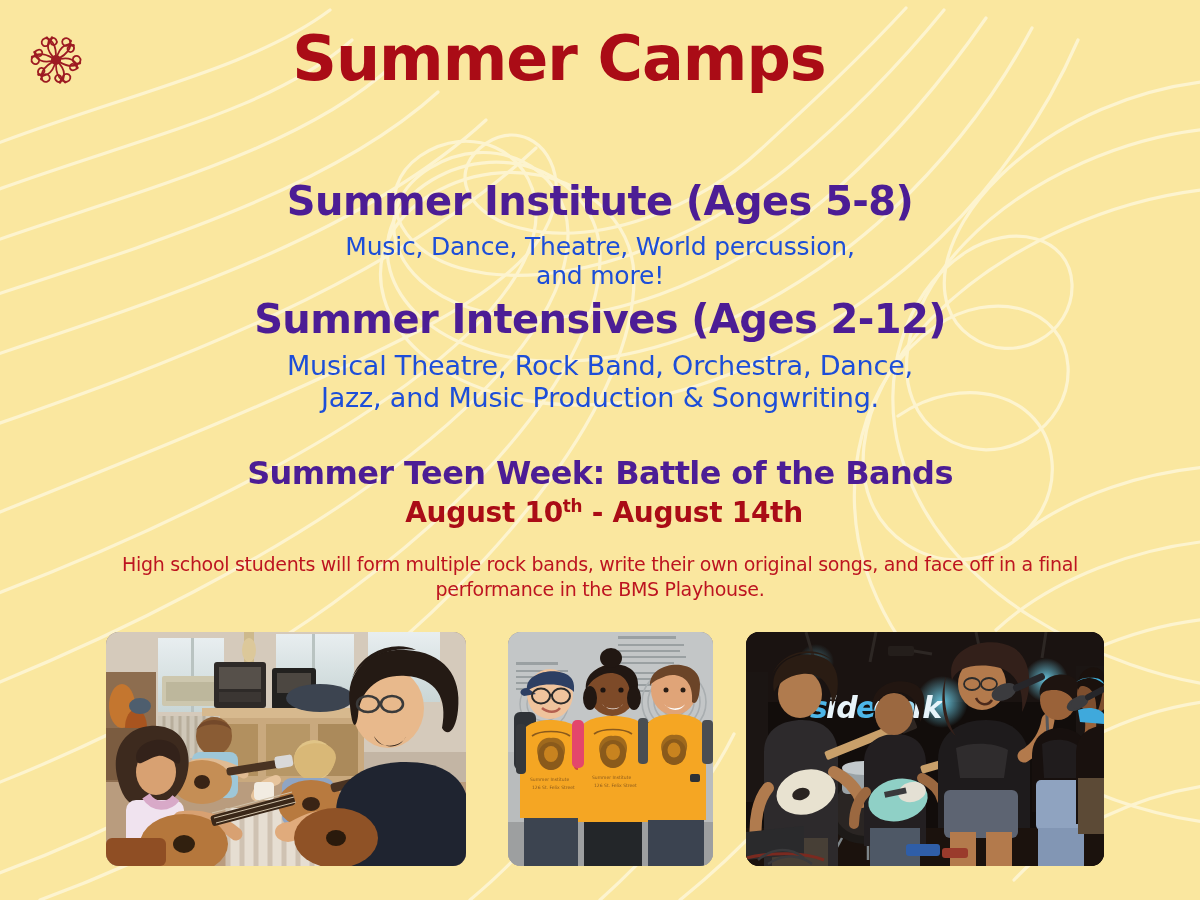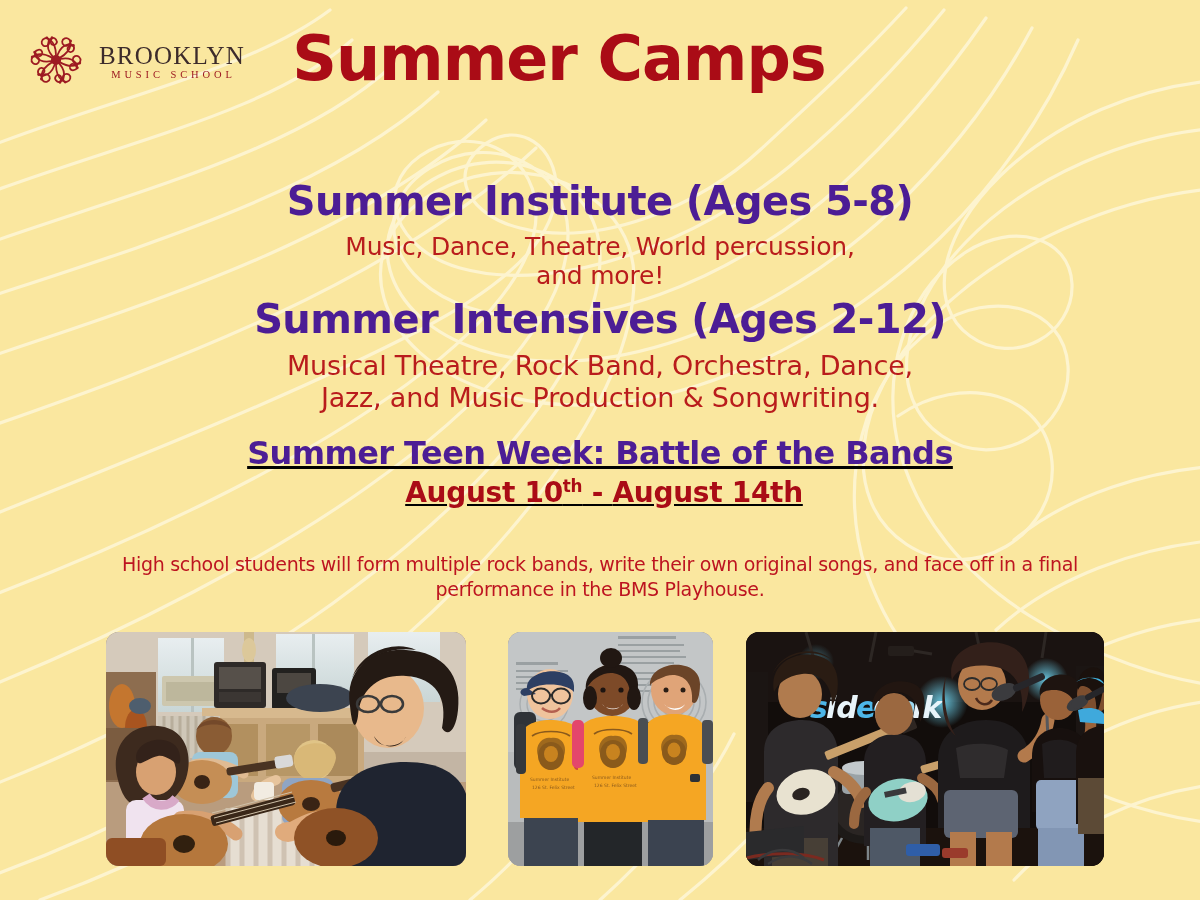--- a/index.html
+++ b/index.html
@@ -114,35 +114,35 @@
     font-family: "DejaVu Sans", sans-serif;
     font-weight: bold;
     color: #4c1d95;
     line-height: 1.08;
     letter-spacing: -0.6px;
     margin: 0;
   }
   .sec-body {
     font-family: "DejaVu Sans", sans-serif;
     font-weight: normal;
-    color: #b91c1c;
+    color: #1d4ed8;
     line-height: 1.16;
     margin: 0;
     letter-spacing: -0.2px;
   }
 
   #sec-institute { top: 180px; }
   #sec-institute .sec-heading { font-size: 40px; }
   #sec-institute .sec-body { font-size: 25px; margin-top: 9px; }
 
   #sec-intensives { top: 298px; }
   #sec-intensives .sec-heading { font-size: 40px; }
   #sec-intensives .sec-body { font-size: 27px; margin-top: 9px; }
 
-  #sec-teen { top: 436px; text-decoration: underline; }
+  #sec-teen { top: 456px; }
   #sec-teen .sec-heading { font-size: 32px; }
   #sec-teen .sec-dates {
     font-family: "DejaVu Sans", sans-serif;
     font-weight: bold;
     font-size: 28px;
     color: #aa0c16;
     line-height: 1.1;
     margin-top: 7px;
     letter-spacing: -0.3px;
     padding-left: 8px;
@@ -262,24 +262,20 @@
             </g>
             <g transform="rotate(300)">
               <path d="M0,-7 C0,-20 -4,-26 -9,-30 C-14,-34 -20,-32 -21,-27 C-22,-22 -17,-19 -13,-21 C-9,-23 -9,-28 -12,-31"></path>
               <circle cx="-13.5" cy="-32.5" r="2.1" fill="#9d1b22" stroke="none"></circle>
               <path d="M2,-7 C6,-18 12,-22 18,-23 C24,-24 28,-20 26,-15 C24,-10 18,-11 17,-15 C16,-19 20,-22 24,-21"></path>
               <circle cx="25.5" cy="-21.5" r="2.1" fill="#9d1b22" stroke="none"></circle>
             </g>
           </g>
         </g>
       </svg>
-      <div id="logo-words">
-        <div id="logo-brooklyn">BROOKLYN</div>
-        <div id="logo-sub">MUSIC SCHOOL</div>
-      </div>
     </div>
 
     <div id="title-wrap">
       <h1 id="main-title">Summer Camps</h1>
     </div>
 
     <div class="section" id="sec-institute">
       <h2 class="sec-heading">Summer Institute (Ages 5-8)</h2>
       <p class="sec-body" style="white-space: pre-line;">Music, Dance, Theatre, World percussion,
 and more!</p>

